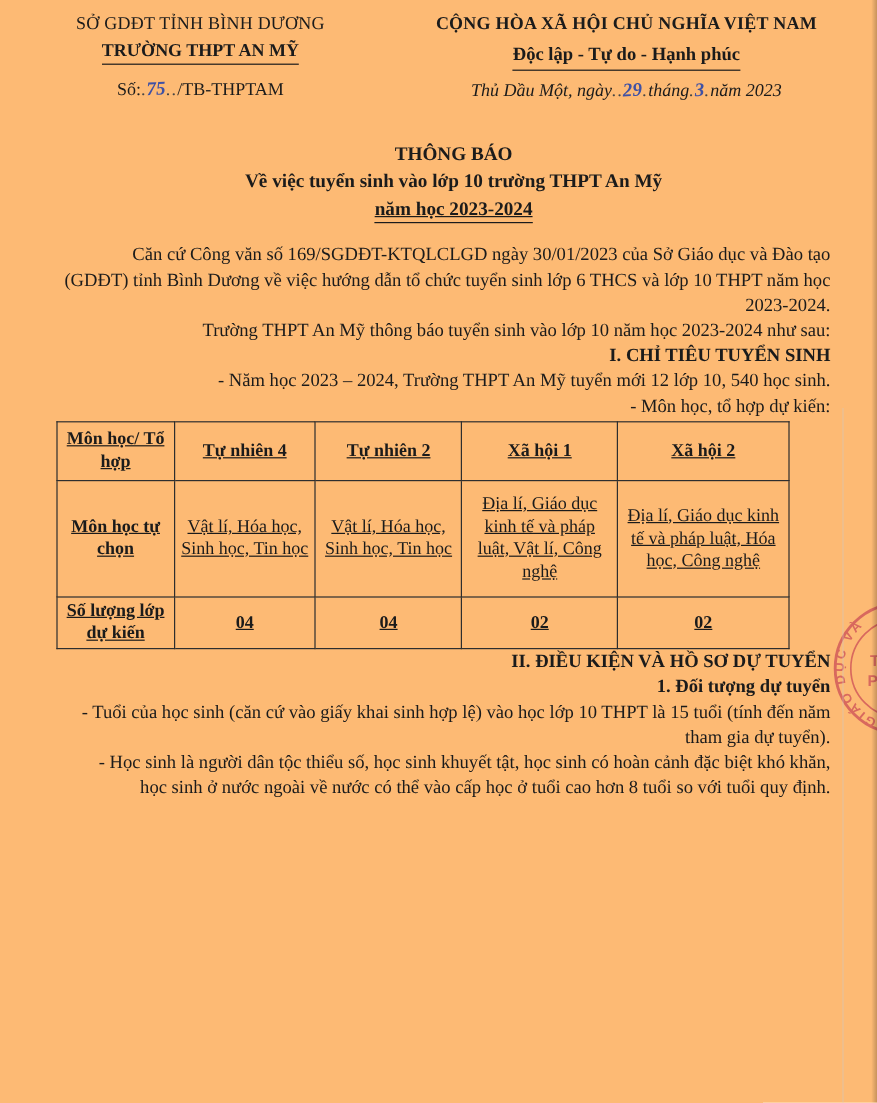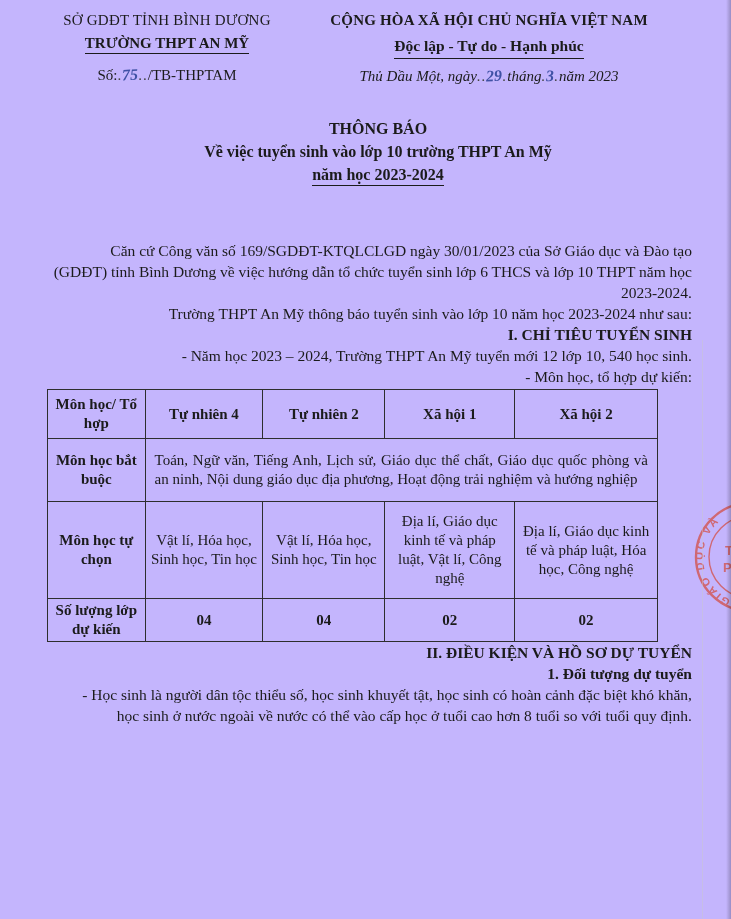--- a/index.html
+++ b/index.html
@@ -1,52 +1,52 @@
 <!DOCTYPE html>
 <html><head>
 <meta charset="utf-8">
 <style>
   html,body{margin:0;padding:0;}
   .page{
     position:relative;
     width:731px;height:919px;
-    background:#c4b5fd;
+    background:#fdba74;
     overflow:hidden;
     font-family:"Liberation Serif","DejaVu Serif",serif;
     color:#1b1b1b;
   }
   
   .hdr-left{position:absolute;top:12px;left:36px;width:262px;text-align:center;}
-  .hdr-right{position:absolute;top:12px;left:296px;width:386px;text-align:center;}
+  .hdr-right{position:absolute;top:12px;left:329px;width:386px;text-align:center;}
   .org-line{font-size:15px;letter-spacing:.2px;margin:0 0 6px;}
   .school-line{font-size:15px;font-weight:bold;margin:0 0 14px;}
   .school-line .u{border-bottom:1.3px solid #1b1b1b;padding-bottom:2px;}
   .doc-number{font-size:15px;margin:0;}
   .motto1{font-size:15px;font-weight:bold;margin:0 0 8px;letter-spacing:.2px;}
   .motto2{font-size:15.5px;font-weight:bold;margin:0 0 12px;}
   .motto2 .u{border-bottom:1.3px solid #1b1b1b;padding-bottom:4px;}
   .date-line{font-size:15px;font-style:italic;margin:0;}
   .hand{color:#3f51a5;font-style:italic;font-weight:bold;display:inline-block;transform:rotate(-3deg);font-size:16px;}
   .dots{letter-spacing:1px;color:#444;}
   
   .title-block{position:absolute;top:117px;left:48px;width:660px;text-align:center;line-height:23px;}
   .title-block div{font-weight:bold;font-size:16px;margin:0;}
-  .title-line3 .u{border-bottom:1.4px solid #1b1b1b;padding-bottom:2px;}
+  .title-line3 .u{border-bottom:1.4px solid #1b1b1b;padding-bottom:2px;text-decoration:underline;}
   
-  .content{position:absolute;top:202px;left:34px;width:658px;font-size:15.5px;line-height:21px;text-align:justify;margin-top:38px;}
+  .content{position:absolute;top:202px;left:34px;width:658px;font-size:15.5px;line-height:21px;text-align:justify;}
   .content p{margin:0;text-align:right;}
   .p1{margin-bottom:5px;text-indent:27px;}
   .p2{margin-bottom:5px;text-indent:27px;}
   .sec-h{font-weight:bold;margin-bottom:5px;padding-left:25px;text-align:left;}
   .item{margin-bottom:5px;padding-left:25px;text-align:left;}
   .sec2-h{font-weight:bold;margin-top:9px;margin-bottom:3px;padding-left:25px;text-align:left;}
   .sub-h{font-weight:bold;margin-bottom:2px;padding-left:25px;text-align:left;}
   .bpara{text-indent:25px;margin-bottom:4px;}
   
-  table.enroll{border-collapse:collapse;margin:2px 0 0 13px;width:611px;table-layout:fixed;}
+  table.enroll{border-collapse:collapse;margin:2px 0 0 13px;width:611px;table-layout:fixed;text-decoration:underline;}
   table.enroll th,table.enroll td{
     border:1.2px solid #2e2e2e;
     font-size:15px;line-height:19px;
     text-align:center;vertical-align:middle;
     padding:2px 5px;font-weight:normal;
   }
   table.enroll .hrow th{font-weight:bold;height:44px;}
   table.enroll th.rowlab{font-weight:bold;}
   table.enroll td.merged{text-align:justify;padding:3px 9px;height:56px;}
   table.enroll tr.r2 td, table.enroll tr.r2 th{height:92px;}
@@ -100,43 +100,40 @@
           <col style="width:23.4%">
       </colgroup>
       <tbody>
           <tr class="hrow">
         <th>Môn học/ Tổ hợp</th>
         <th>Tự nhiên 4</th>
         <th>Tự nhiên 2</th>
         <th>Xã hội 1</th>
         <th>Xã hội 2</th>
       </tr>
-      <tr class="r1">
-        <th class="rowlab">Môn học bắt buộc</th>
-        <td class="merged" colspan="4">Toán, Ngữ văn, Tiếng Anh, Lịch sử, Giáo dục thể chất, Giáo dục quốc phòng và an ninh, Nội dung giáo dục địa phương, Hoạt động trải nghiệm và hướng nghiệp</td>
-      </tr>
       <tr class="r2">
         <th class="rowlab">Môn học tự chọn</th>
         <td>Vật lí, Hóa học, Sinh học, Tin học</td>
         <td>Vật lí, Hóa học, Sinh học, Tin học</td>
         <td>Địa lí, Giáo dục kinh tế và pháp luật, Vật lí, Công nghệ</td>
         <td>Địa lí, Giáo dục kinh tế và pháp luật, Hóa học, Công nghệ</td>
       </tr>
       <tr class="r4">
         <th class="rowlab">Số lượng lớp dự kiến</th>
         <td>04</td>
         <td>04</td>
         <td>02</td>
         <td>02</td>
       </tr>
     </tbody>
       </table>
 
     <p class="sec2-h">II. ĐIỀU KIỆN VÀ HỒ SƠ DỰ TUYỂN</p>
     <p class="sub-h">1. Đối tượng dự tuyển</p>
+    <p class="bpara">- Tuổi của học sinh (căn cứ vào giấy khai sinh hợp lệ) vào học lớp 10 THPT là 15 tuổi (tính đến năm tham gia dự tuyển).</p>
     <p class="bpara">- Học sinh là người dân tộc thiểu số, học sinh khuyết tật, học sinh có hoàn cảnh đặc biệt khó khăn, học sinh ở nước ngoài về nước có thể vào cấp học ở tuổi cao hơn 8 tuổi so với tuổi quy định.</p>
   </div>
 
   <div class="stamp">
     <svg width="120" height="122" viewBox="0 0 120 122" xmlns="http://www.w3.org/2000/svg">
       <circle cx="60" cy="61" r="54" fill="none" stroke="#d25b5b" stroke-width="2.4"></circle>
       <circle cx="60" cy="61" r="41" fill="none" stroke="#d25b5b" stroke-width="1.4"></circle>
       <path id="stamp-arc" d="M 60 108 A 47 47 0 0 1 13 61 A 47 47 0 0 1 60 14" fill="none"></path>
       <text font-size="11" font-weight="bold" fill="#d25b5b" letter-spacing="2" font-family="Liberation Sans, sans-serif">
         <textPath href="#stamp-arc" startOffset="4">Ọ GIÁO DỤC VÀ</textPath>

